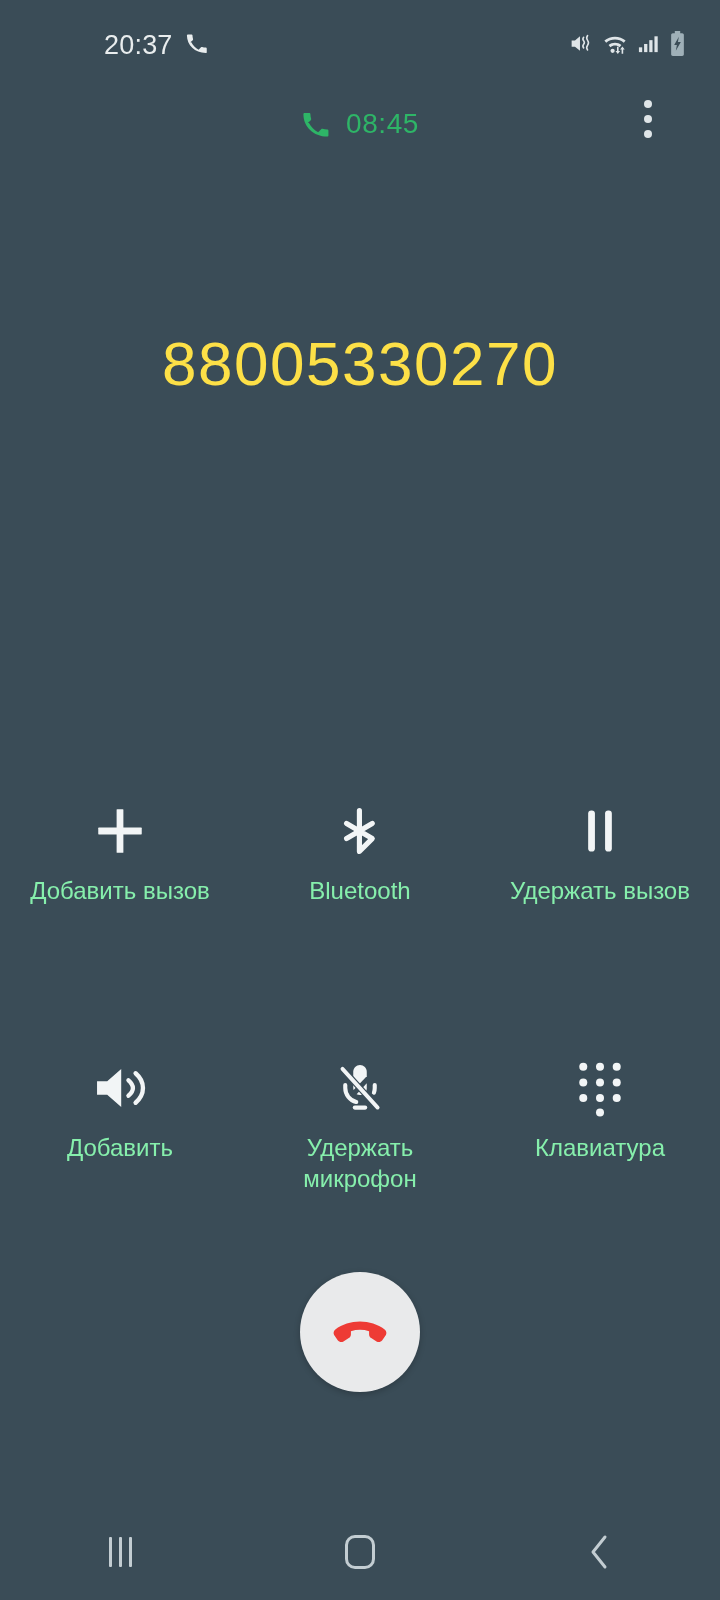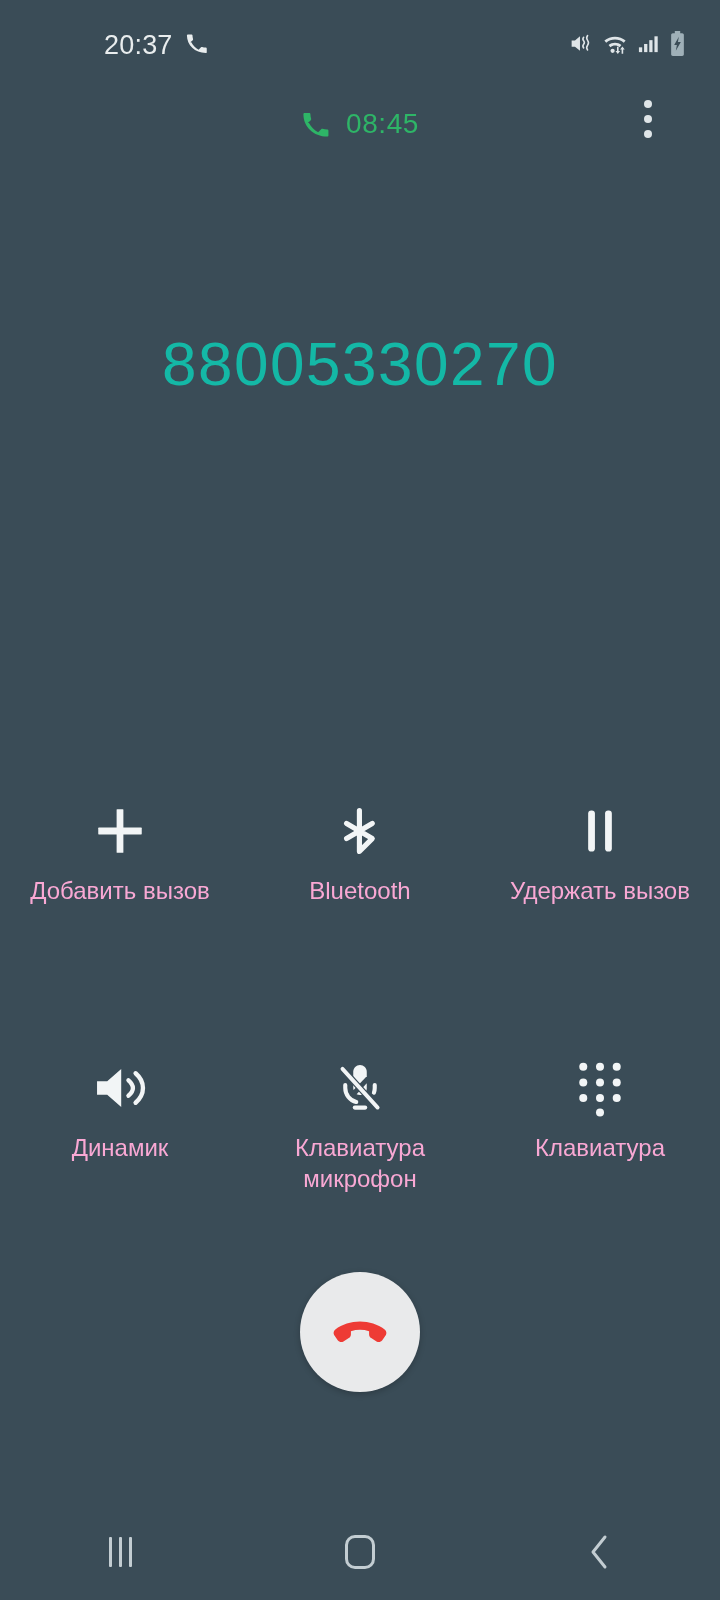--- a/index.html
+++ b/index.html
@@ -65,21 +65,21 @@
 
   
   .caller-block {
     position:absolute; top:330px; left:0;
     width:720px;
     display:flex; flex-direction:column;
     align-items:center;
   }
   .caller-number {
     font-size:62px; font-weight:400;
-    color:#14b8a6; letter-spacing:1.5px;
+    color:#fde047; letter-spacing:1.5px;
     line-height:1.1;
   }
 
   
   .controls {
     position:absolute; top:795px; left:0;
     width:720px;
   }
   .control-row {
     display:flex; width:720px;
@@ -90,21 +90,21 @@
     display:flex; flex-direction:column;
     align-items:center;
     cursor:pointer;
   }
   .ctrl-icon {
     height:72px; width:72px;
     display:flex; align-items:center; justify-content:center;
   }
   .ctrl-label {
     margin-top:8px;
-    font-size:24px; color:#f9a8d4;
+    font-size:24px; color:#86efac;
     text-align:center; line-height:1.32;
     max-width:210px;
   }
 
   
   .endcall-wrap {
     position:absolute; top:1272px; left:0;
     width:720px;
     display:flex; justify-content:center;
   }
@@ -252,36 +252,36 @@
     <div class="control-row row2">
 
       <div class="control-btn">
         <span class="ctrl-icon">
           <svg width="58" height="58" viewBox="0 0 48 48">
             <path fill="#f2f5f6" d="M5 18.5h8.4L25 8.2v31.6L13.4 29.5H5z"></path>
             <path fill="none" stroke="#f2f5f6" stroke-width="3.6" stroke-linecap="round" d="M31 17.6c2.4 2.1 3.7 4.3 3.7 6.4s-1.3 4.3-3.7 6.4"></path>
             <path fill="none" stroke="#f2f5f6" stroke-width="3.6" stroke-linecap="round" d="M36.9 11.8c4 3.5 6.1 7.6 6.1 12.2s-2.1 8.7-6.1 12.2"></path>
           </svg>
         </span>
-        <span class="ctrl-label">Динамик</span>
+        <span class="ctrl-label">Добавить</span>
       </div>
 
       <div class="control-btn">
         <span class="ctrl-icon">
           <svg width="58" height="58" viewBox="0 0 48 48">
             <path fill="#f2f5f6" d="M24 5c-3.1 0-5.6 2.5-5.6 5.6v13.2c0 .6.1 1.2.3 1.8L29.6 14.3V10.6C29.6 7.5 27.1 5 24 5z"></path>
             <path fill="#f2f5f6" d="M21.2 29.2c.9.4 1.8.6 2.8.6 3.1 0 5.6-2.5 5.6-5.6v-4.1z"></path>
             <path fill="none" stroke="#f2f5f6" stroke-width="3.4" stroke-linecap="round" d="M11.8 21.6v2.4c0 5.6 3.9 10.3 9.1 11.6"></path>
             <path fill="none" stroke="#f2f5f6" stroke-width="3.4" stroke-linecap="round" d="M36.2 21.6v2.4c0 1.4-.2 2.7-.7 3.9"></path>
             <rect fill="#f2f5f6" x="18" y="38.4" width="12" height="3.5" rx="1.7"></rect>
             <path fill="none" stroke="#3a4c57" stroke-width="5.2" stroke-linecap="round" d="M9.5 8.2 38.6 40.2"></path>
             <path fill="none" stroke="#f2f5f6" stroke-width="3.2" stroke-linecap="round" d="M9.5 8.2 38.6 40.2"></path>
           </svg>
         </span>
-        <span class="ctrl-label">Клавиатура микрофон</span>
+        <span class="ctrl-label">Удержать микрофон</span>
       </div>
 
       <div class="control-btn">
         <span class="ctrl-icon">
           <svg width="52" height="58" viewBox="0 0 44 52">
             <g fill="#f2f5f6">
               <circle cx="7" cy="7" r="3.6"></circle>
               <circle cx="22" cy="7" r="3.6"></circle>
               <circle cx="37" cy="7" r="3.6"></circle>
               <circle cx="7" cy="21" r="3.6"></circle>

